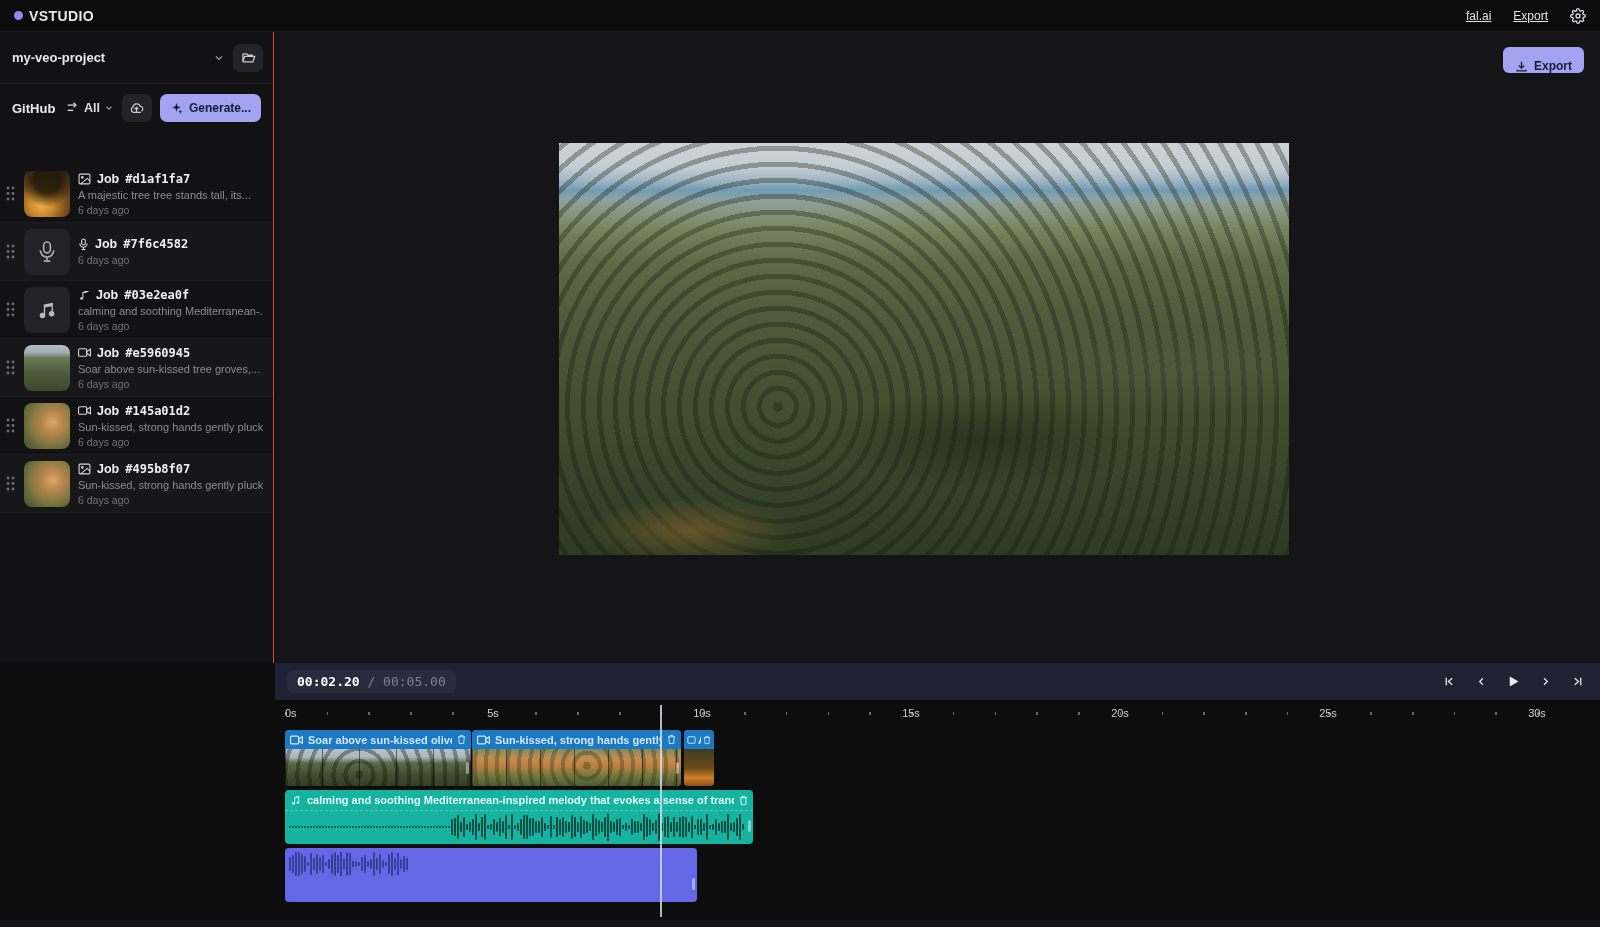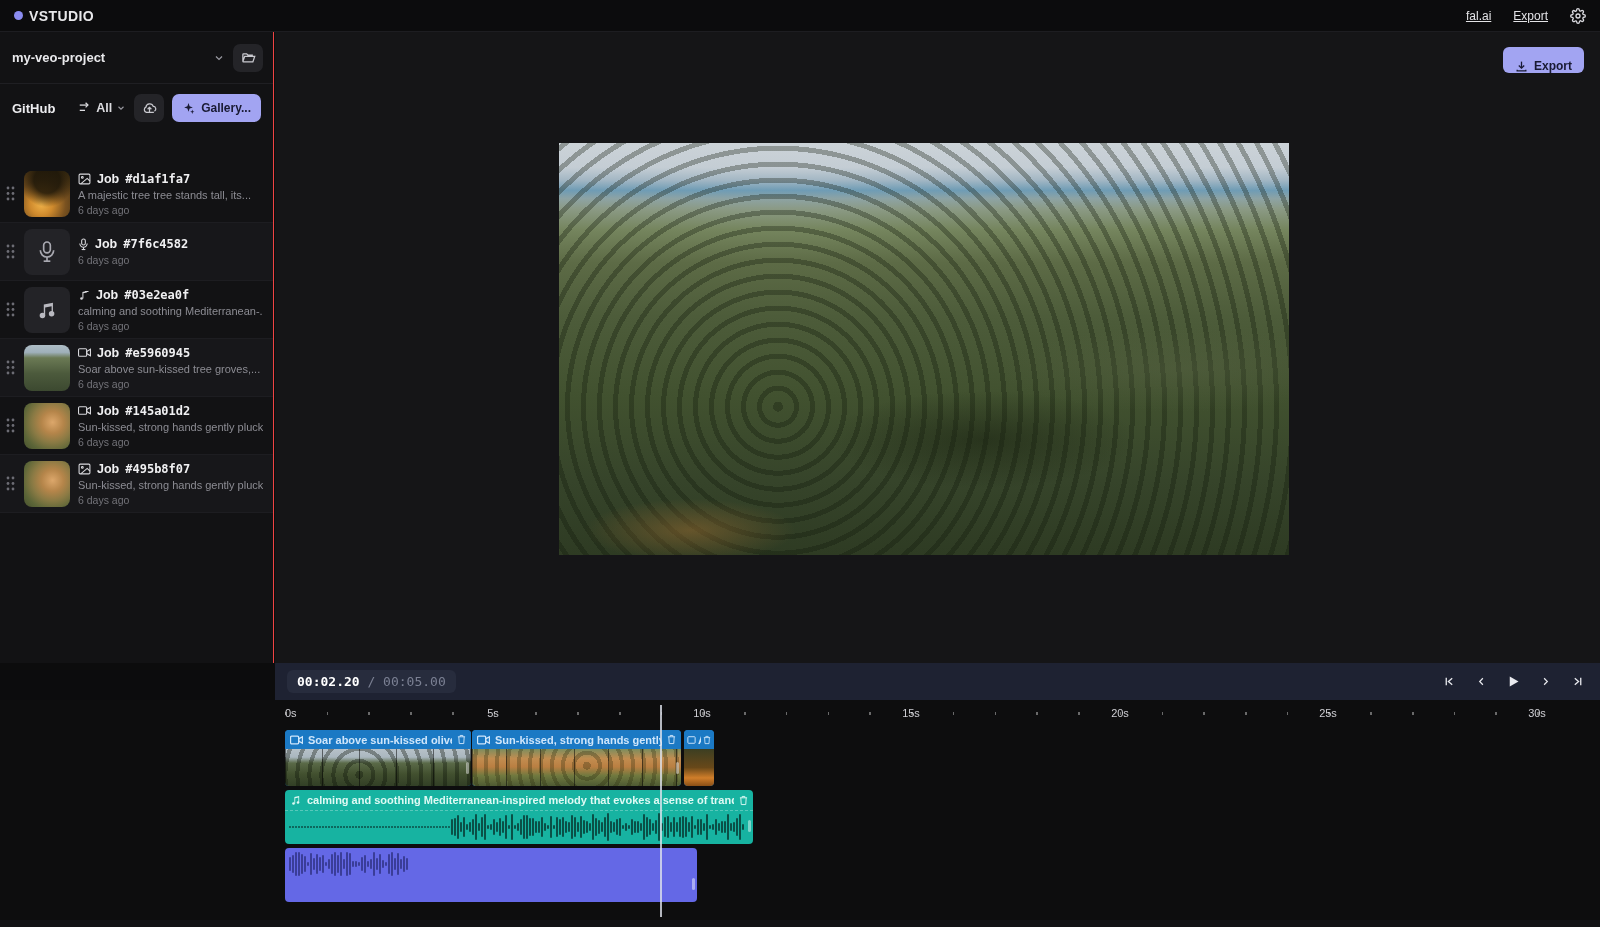--- a/index.html
+++ b/index.html
@@ -164,21 +164,21 @@
         <path d="M20 16a4 4 0 00-2-7.5A6 6 0 006.3 9.6 4.5 4.5 0 007 18h12"></path>
           <polyline points="9 13 12 10 15 13"></polyline>
           <line x1="12" y1="10" x2="12" y2="18"></line>
       </svg>
     </span>
     <button class="btn-generate">
       <svg width="13" height="13" viewBox="0 0 24 24" fill="#191a33">
         <path d="M12 2l2 6 6 2-6 2-2 6-2-6-6-2 6-2 2-6z"></path>
           <path d="M19 14l1 3 3 1-3 1-1 3-1-3-3-1 3-1 1-3z"></path>
       </svg>
-      <span>Gallery...</span>
+      <span>Generate...</span>
     </button>
   </div>
 
   <div class="job-list">
 
     <div class="job-row">
       <span class="drag-dots">
         <svg width="9" height="15" viewBox="0 0 9 15" fill="#6c6c74">
             <circle cx="2" cy="2" r="1.4"></circle>
             <circle cx="7" cy="2" r="1.4"></circle>

